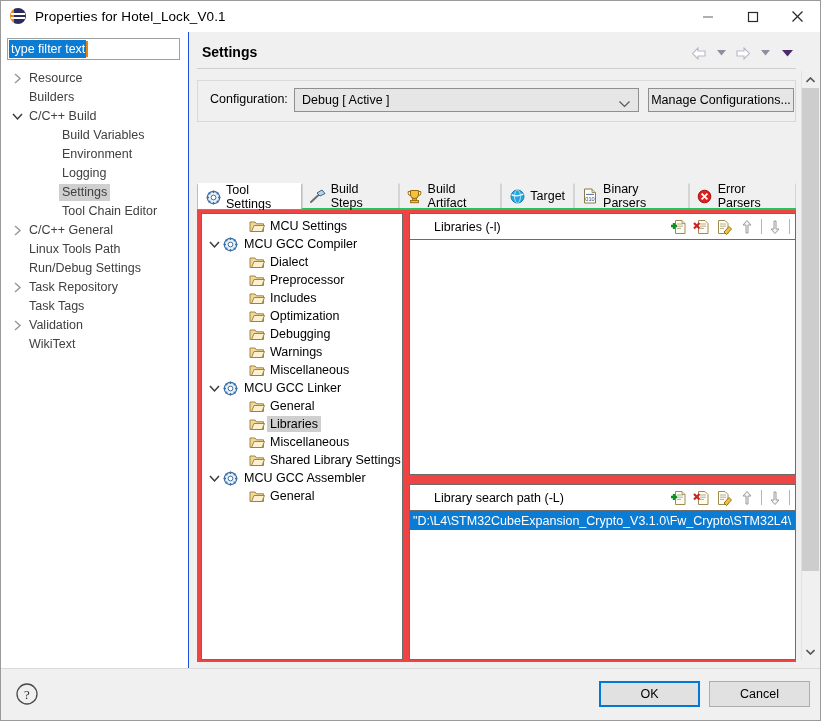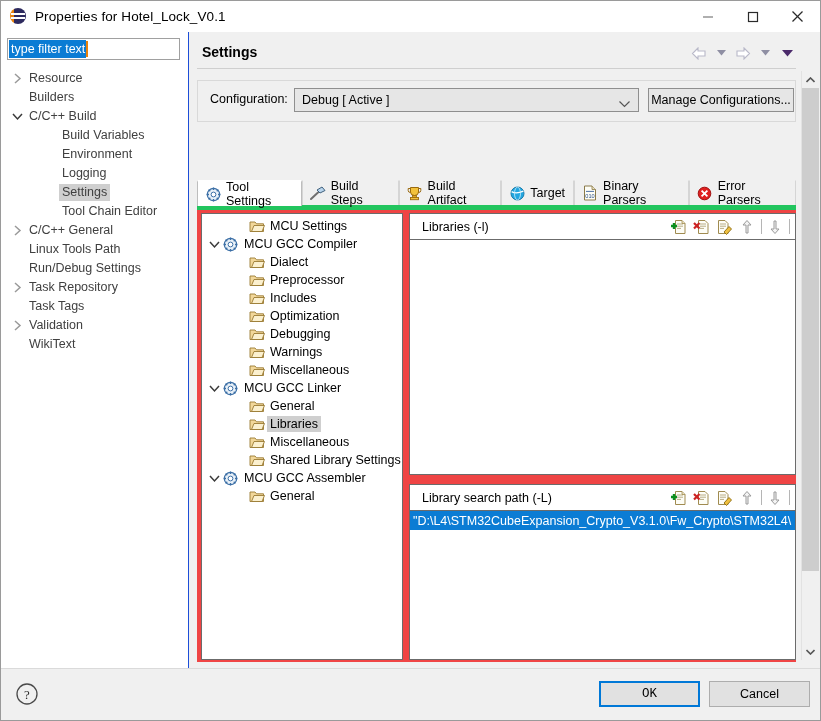--- a/index.html
+++ b/index.html
@@ -118,21 +118,21 @@
   .manage-btn {
     position: absolute; left: 450px; top: 7px; width: 146px; height: 24px;
     border: 1px solid #8f8f8f; background: #e6e6e6;
     display: flex; align-items: center; justify-content: center; font-size: 12.5px;
   }
 
   
   .tabs {
     position: absolute; left: 8px; top: 152px; right: 24px; height: 26px;
     display: flex; align-items: flex-end;
-    border-bottom: 5px solid #22c55e;
+    border-bottom: 2px solid #22c55e;
   }
   .tab {
     height: 25px; display: flex; align-items: center; gap: 5px;
     padding: 0 8px 0 7px; font-size: 12.5px; color: #000;
     border-left: 1px solid #d5d5d5; border-right: 1px solid #d5d5d5;
     border-top: 1px solid transparent;
     background: transparent;
   }
   .tab.active {
     background: #ffffff;
@@ -169,21 +169,21 @@
     position: absolute; left: 212px; right: 0px;
     background: #ffffff; border: 1px solid #6b6b6b;
   }
   .panel-libs { top: 3px; height: 262px; }
   .panel-path { top: 274px; bottom: 2px; }
   .panel-head {
     height: 26px; border-bottom: 1px solid #6b6b6b;
     display: flex; align-items: center; background: #ffffff;
     position: relative;
   }
-  .panel-head .ph-title { font-size: 12.5px; padding-left: 12px; }
+  .panel-head .ph-title { font-size: 12.5px; padding-left: 24px; }
   .ph-tools { position: absolute; right: 5px; top: 3px; display: flex; align-items: center; gap: 4px; }
   .ph-tool { width: 19px; height: 19px; display:flex; align-items:center; justify-content:center; }
   .ph-tool svg { display:block; }
   .ph-sep { width: 1px; height: 15px; background: #b5b5b5; }
   .panel-body { position: absolute; left: 0; right: 0; top: 26px; bottom: 0; background:#fff; overflow:hidden; }
   .row-sel {
     height: 19px; background: #0b7cd4; color: #ffffff;
     display: flex; align-items: center; padding-left: 3px;
     font-size: 12.5px; white-space: nowrap;
   }
@@ -731,17 +731,17 @@
     </div>
   </div>
 
   <div class="bottombar">
     <div class="help-ico">
       <svg width="24" height="24" viewBox="0 0 24 24">
         <circle cx="12" cy="12" r="10" fill="none" stroke="#4a4a4a" stroke-width="1.3"></circle>
         <text x="12" y="17" font-size="13" text-anchor="middle" fill="#2a2a2a" font-family="Liberation Serif, serif">?</text>
       </svg>
     </div>
-    <div class="btn ok" style="border-color: rgb(0, 120, 215); font-family: Liberation Mono, monospace;">OK</div>
+    <div class="btn ok" style="border-color: rgb(0, 120, 215);">OK</div>
     <div class="btn cancel">Cancel</div>
   </div>
 
 </div>
 
 </body></html>

